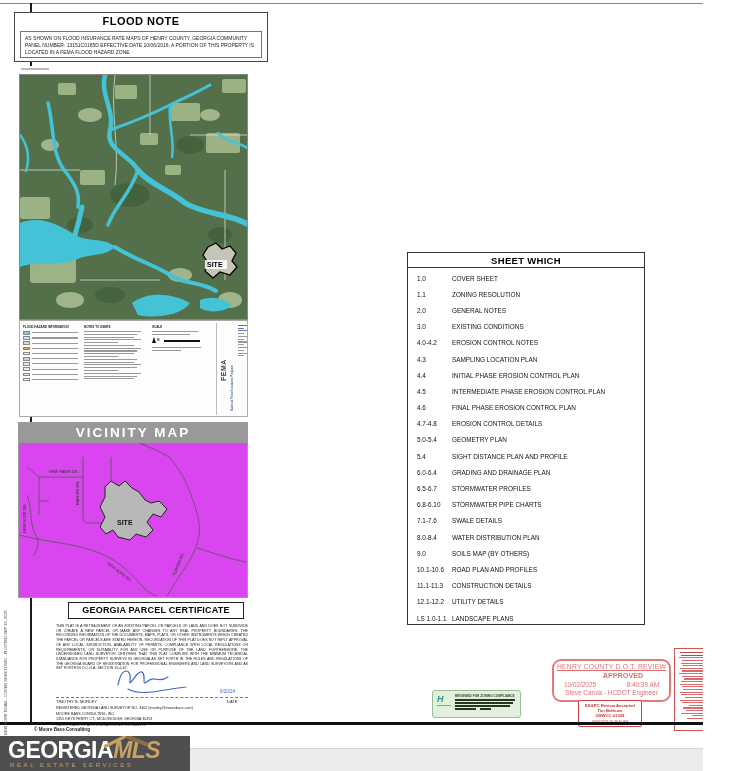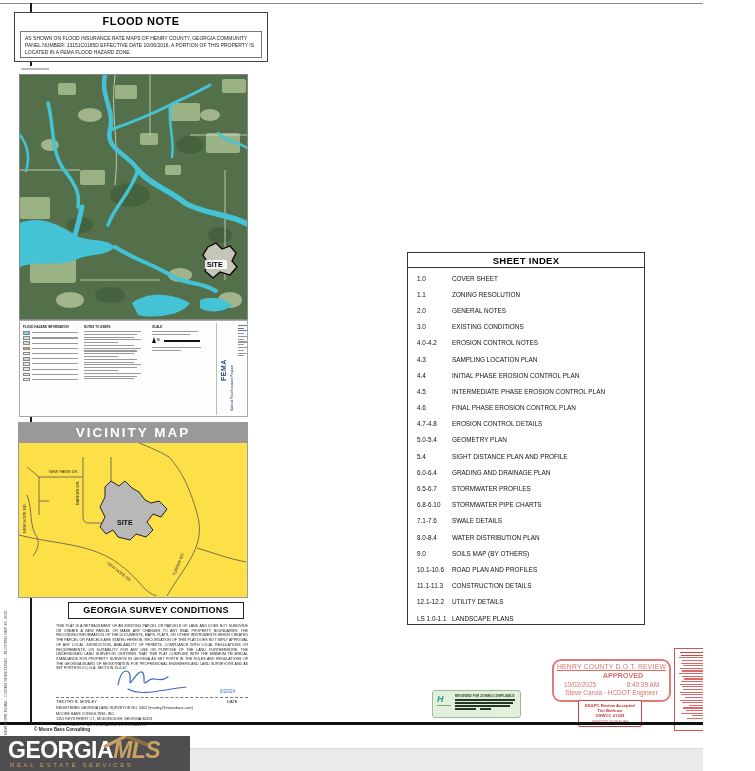--- a/index.html
+++ b/index.html
@@ -54,21 +54,21 @@
   .scalebar { display:flex; margin:3px 0 2px 0; }
   .scalebar i { display:block; width:6px; height:2.2px; }
   .narrow { width:0; height:0; border-left:2.5px solid transparent; border-right:2.5px solid transparent; border-bottom:6px solid #111; }
   .femacol { position:absolute; left:196px; top:2px; width:20px; height:92px; border-left:0.6px solid #bbb; }
   .fema-txt { position:absolute; left:3px; top:58px; transform:rotate(-90deg); transform-origin:0 0; font-weight:bold; font-size:7px; color:#23406e; letter-spacing:.5px; }
   .nfip-txt { position:absolute; left:13px; top:88px; transform:rotate(-90deg); transform-origin:0 0; font-size:3px; color:#23406e; white-space:nowrap; }
   .lg-right { position:absolute; left:218px; top:4px; width:9px; }
   .bluebar { height:1.1px; background:#5b79b0; margin-bottom:1.6px; }
 
   
-  .vicinity { left:18px; top:422px; width:230px; height:176px; border:1.6px solid #9a9a9a; background:#fde047; }
+  .vicinity { left:18px; top:422px; width:230px; height:176px; border:1.6px solid #9a9a9a; background:#d946ef; }
   .vm-title { height:20px; background:#999; color:#fff; font-weight:bold; font-size:13.5px; letter-spacing:2px; text-align:center; line-height:20px; }
 
   
   .cert { left:52px; top:601px; width:200px; }
   .cert-titlebox { position:absolute; left:16px; top:1px; width:176px; height:17px; border:1.4px solid #222; background:#fff; font-size:9px; font-weight:bold; text-align:center; line-height:15px; letter-spacing:.2px; }
   .cert-body { position:absolute; left:4px; top:23px; width:192px; font-size:3.6px; line-height:4.7px; text-align:justify; color:#222; }
   .cert-sig { position:absolute; left:60px; top:58px; }
   .cert-sigline { position:absolute; left:4px; top:96px; width:192px; border-bottom:1px dashed #777; }
   .cert-name { position:absolute; left:4px; top:98px; font-size:4px; color:#222; }
   .cert-date-lbl { position:absolute; left:175px; top:98px; font-size:4px; color:#222; }
@@ -122,21 +122,21 @@
   <div class="abs leftline"></div>
 
   <div class="abs floodnote ctr">
     <div class="fn-title">FLOOD NOTE</div>
     <div class="fn-body">AS SHOWN ON FLOOD INSURANCE RATE MAPS OF HENRY COUNTY, GEORGIA COMMUNITY PANEL NUMBER: 13151C0185D EFFECTIVE DATE 10/06/2016, A PORTION OF THIS PROPERTY IS LOCATED IN A FEMA FLOOD HAZARD ZONE</div>
   </div>
 
 
 
   <div class="abs sheetindex">
-    <div class="si-hd">SHEET INDEX</div>
+    <div class="si-hd">SHEET WHICH</div>
     <div class="si-rows">
         <div class="si-row">
         <span class="si-num">1.0</span>
         <span class="si-name">COVER SHEET</span>
       </div>
         <div class="si-row">
         <span class="si-num">1.1</span>
         <span class="si-name">ZONING RESOLUTION</span>
       </div>
         <div class="si-row">
@@ -423,21 +423,21 @@
         <text x="30" y="30">NEW FARM DR.</text>
         <text x="60" y="62" transform="rotate(-90 60 62)">BARKER DR.</text>
         <text x="7" y="90" transform="rotate(-90 7 90)">NEW HOPE RD.</text>
         <text x="88" y="121" transform="rotate(38 88 121)">NEW HOPE RD.</text>
         <text x="156" y="133" transform="rotate(-68 156 133)">TURNER RD.</text>
       </g>
     </svg>
   </div>
 
   <div class="abs cert">
-    <div class="cert-titlebox">GEORGIA SURVEY CONDITIONS</div>
+    <div class="cert-titlebox">GEORGIA PARCEL CERTIFICATE</div>
     <div class="cert-body">THIS PLAT IS A RETRACEMENT OF AN EXISTING PARCEL OR PARCELS OF LAND AND DOES NOT SUBDIVIDE OR CREATE A NEW PARCEL OR MAKE ANY CHANGES TO ANY REAL PROPERTY BOUNDARIES. THE RECORDING INFORMATION OF THE DOCUMENTS, MAPS, PLATS, OR OTHER INSTRUMENTS WHICH CREATED THE PARCEL OR PARCELS ARE STATED HEREON. RECORDATION OF THIS PLAT DOES NOT IMPLY APPROVAL OF ANY LOCAL JURISDICTION, AVAILABILITY OF PERMITS, COMPLIANCE WITH LOCAL REGULATIONS OR REQUIREMENTS, OR SUITABILITY FOR ANY USE OR PURPOSE OF THE LAND. FURTHERMORE, THE UNDERSIGNED LAND SURVEYOR CERTIFIES THAT THIS PLAT COMPLIES WITH THE MINIMUM TECHNICAL STANDARDS FOR PROPERTY SURVEYS IN GEORGIA AS SET FORTH IN THE RULES AND REGULATIONS OF THE GEORGIA BOARD OF REGISTRATION FOR PROFESSIONAL ENGINEERS AND LAND SURVEYORS AND AS SET FORTH IN O.C.G.A. SECTION 15-6-67.</div>
     <svg class="cert-sig" width="90" height="38" viewBox="0 0 90 38">
       <g stroke="#3a6bc4" stroke-width="1.2" fill="none" stroke-linecap="round">
         <path d="M6,26 C10,6 20,10 18,22 C17,30 26,8 31,14 C34,18 29,28 36,22 C43,16 46,25 56,18"></path>
         <path d="M16,30 C30,38 52,30 74,28"></path>
       </g>
     </svg>
     <div class="cert-sigline"></div>
     <div class="cert-name">TIMOTHY B. MORLEY</div>
     <div class="cert-date-lbl">DATE</div>

